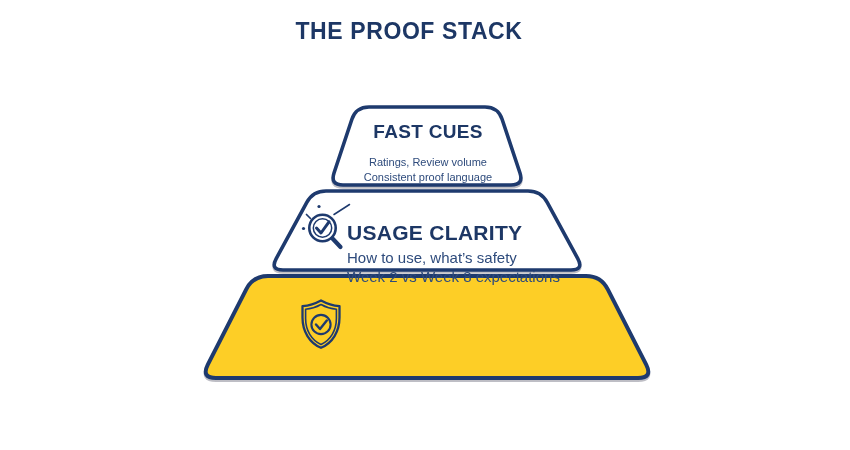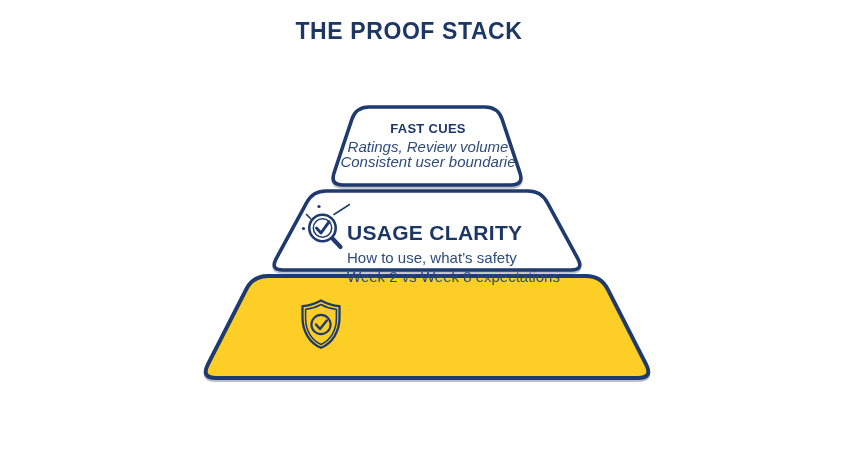--- a/index.html
+++ b/index.html
@@ -22,22 +22,22 @@
     stroke:#1E3A6E;stroke-width:3.6px;stroke-linejoin:round;
     filter:drop-shadow(0 2.5px 0.5px rgba(70,70,90,.35));
   }
   .shape.big{stroke-width:4px;}
   .icon-stroke{fill:none;stroke:#1E3A6E;}
   
   .lvl{position:absolute;color:#1D3765;}
   .lvl .head{font-weight:700;color:#1D3765;letter-spacing:.3px;}
   .lvl .line{color:#2E4B7C;}
   .lvl1{left:330px;top:121px;width:196px;text-align:center;}
-  .lvl1 .head{font-size:13px;margin-bottom:3px;}
-  .lvl1 .line{font-size:15px;line-height:15px;font-style:italic;}
+  .lvl1 .head{font-size:19px;margin-bottom:12px;}
+  .lvl1 .line{font-size:11px;line-height:15px;}
   .lvl2{left:347px;top:197px;width:240px;text-align:left;margin-top:24px;}
   .lvl2 .head{font-size:21px;margin-bottom:3px;}
   .lvl2 .line{font-size:15px;line-height:19px;}
   .lvl3{left:358px;top:297px;width:280px;text-align:left;}
   .lvl3 .head{font-size:22.5px;margin-bottom:4px;}
   .lvl3 .line{font-size:16px;line-height:21px;}
 </style>
 </head>
 <body>
 
@@ -77,21 +77,21 @@
                C305.6,330.5 311.5,340.2 321,344.5 C330.5,340.2 336.4,330.5 336.4,318.6
                L336.4,309.3 C331.4,308.9 326,307.3 321,304.5 Z"></path>
       <circle class="icon-stroke" cx="321" cy="324.5" r="9.6" stroke-width="2.1"></circle>
       <path class="icon-stroke" d="M316,324.5 L320,329 L326.8,320.5" stroke-width="2.4" stroke-linecap="round" stroke-linejoin="round"></path>
     </g>
   </svg>
 
   <div class="lvl lvl1">
     <div class="head">FAST CUES</div>
     <div class="line">Ratings, Review volume</div>
-    <div class="line">Consistent user boundarie</div>
+    <div class="line">Consistent proof language</div>
   </div>
 
   <div class="lvl lvl2">
     <div class="head">USAGE CLARITY</div>
     <div class="line">How to use, what’s safety</div>
     <div class="line">Week 2 vs Week 8 expectations</div>
   </div>
 
 
 </div>

